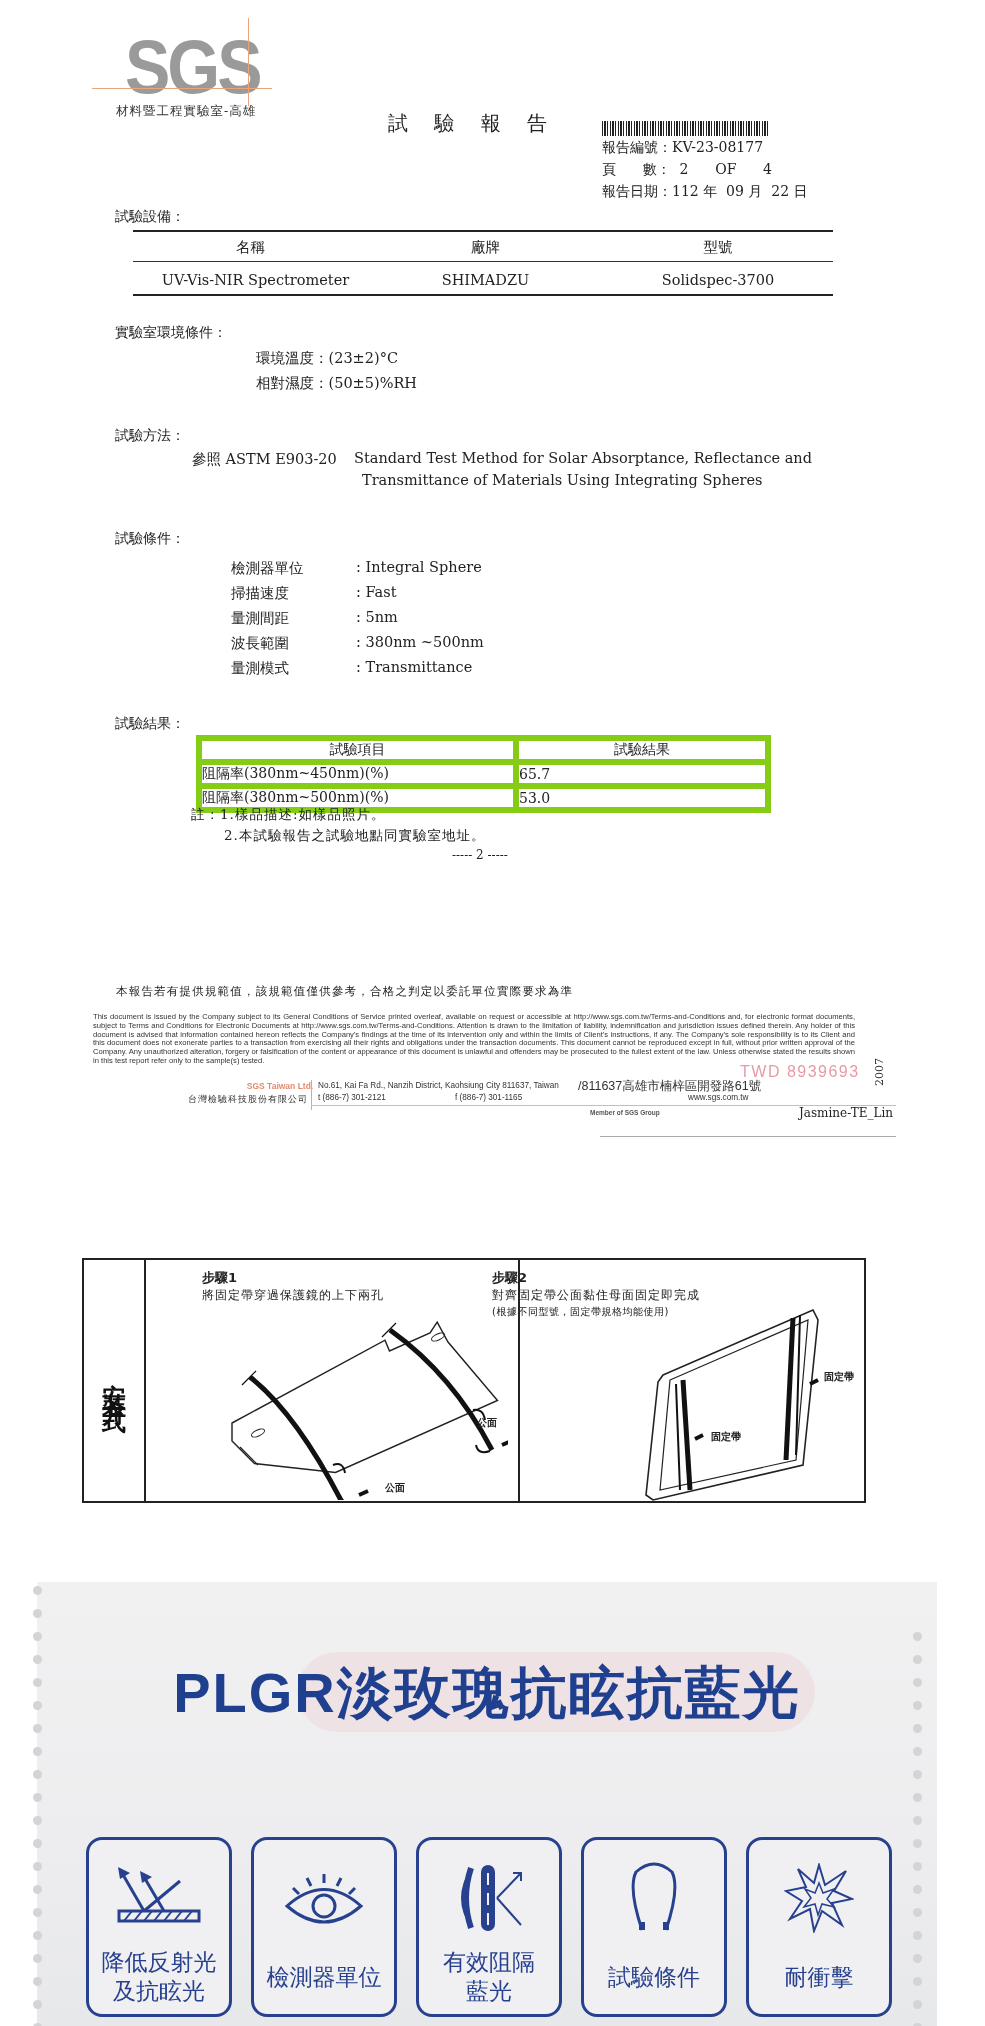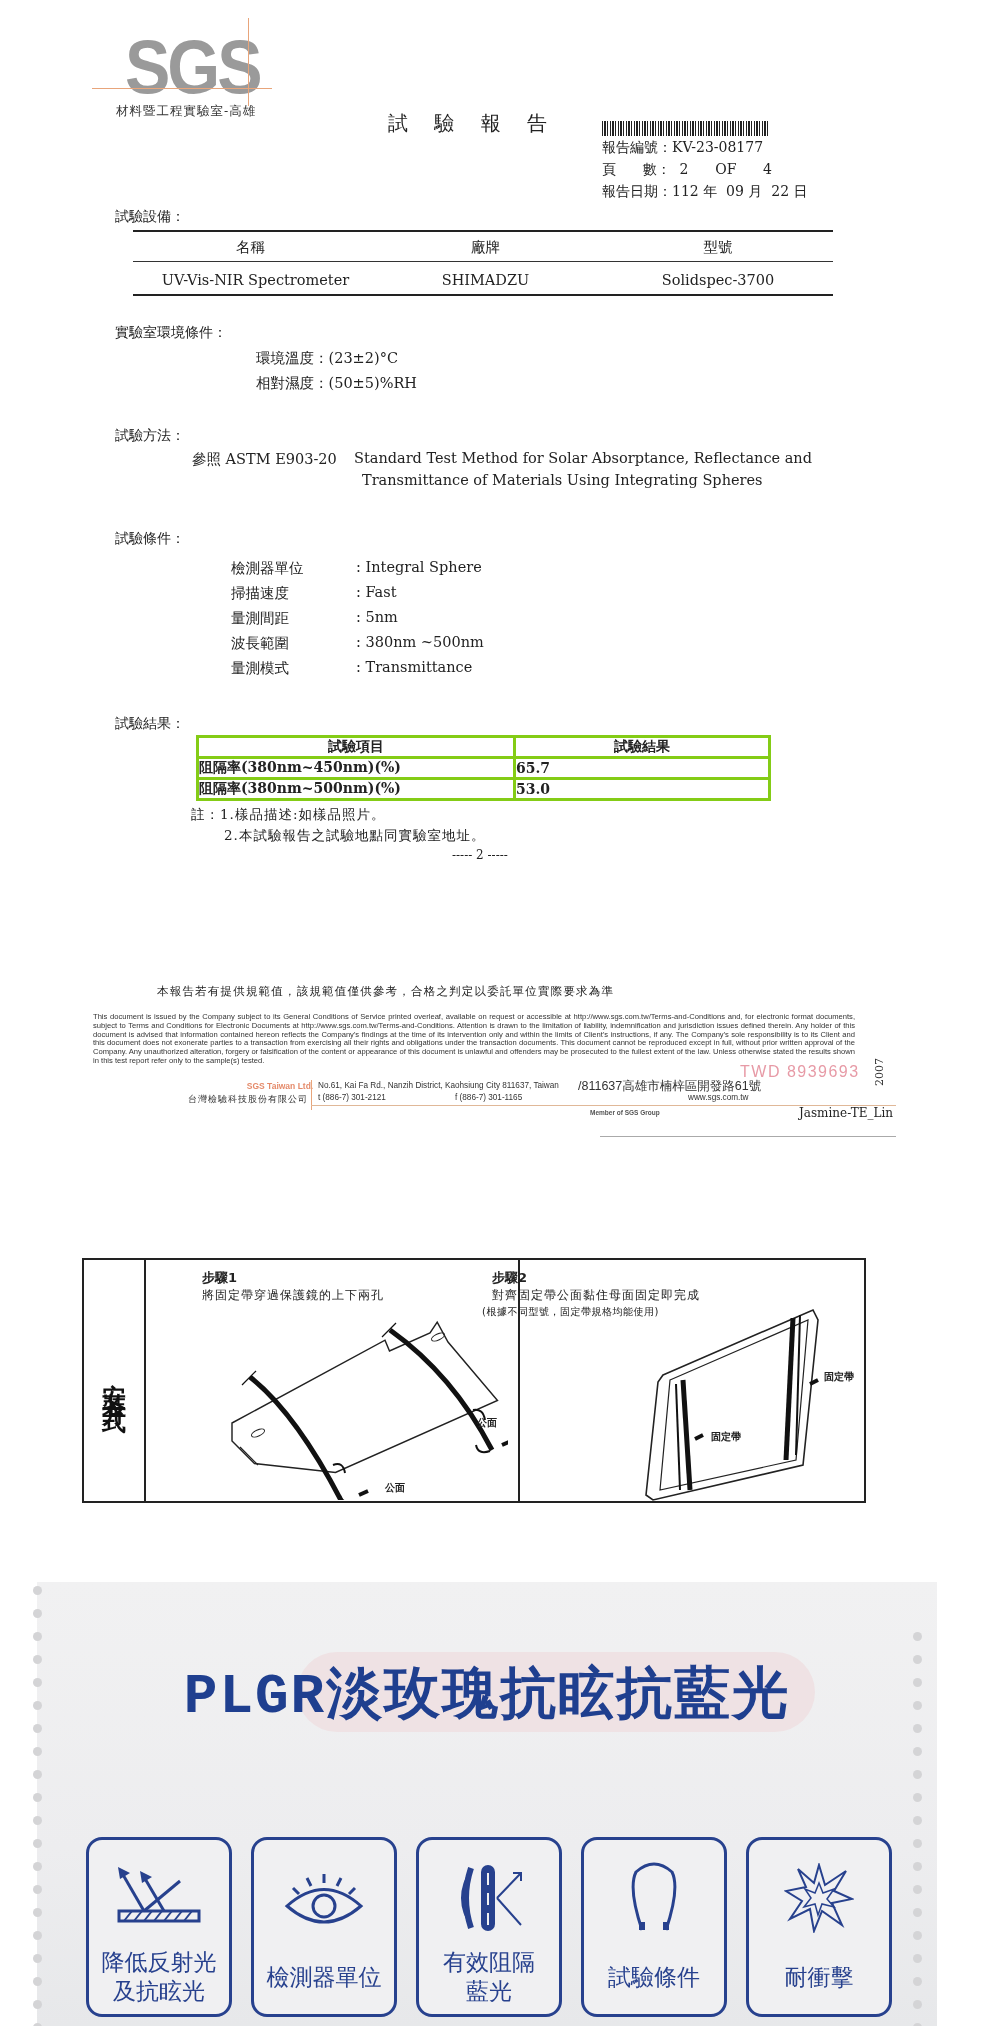--- a/index.html
+++ b/index.html
@@ -15,22 +15,22 @@
   .report-title { left: 388px; top: 110px; font-size: 20px; letter-spacing: 10px; color: #222; }
   .barcode { left: 602px; top: 121px; width: 168px; height: 15px;
     background: repeating-linear-gradient(90deg, #222 0 1px, #fff 1px 2px, #222 2px 4px, #fff 4px 5px, #222 5px 6px, #fff 6px 8px); }
   .meta { left: 602px; font-size: 14px; color: #222; white-space: pre; }
   .section-label { font-size: 14px; color: #222; }
   .hrule { height: 2px; background: #222; }
   .thin { height: 1px; background: #333; }
   .equip-cell { font-size: 14.5px; text-align: center; }
   .kv { font-size: 14.5px; }
   .results-table { position: absolute; left: 196px; top: 735px; width: 575px; border-collapse: collapse; font-size: 14px; }
-  .results-table td, .results-table th { border: 3px solid #84cc16; height: 21px; font-weight: bold; }
-  .notice { left: 116px; top: 984px; font-size: 11.5px; letter-spacing: 1.2px; margin-left: 41px; }
+  .results-table td, .results-table th { border: 6px solid #84cc16; height: 21px; font-weight: normal; }
+  .notice { left: 116px; top: 984px; font-size: 11.5px; letter-spacing: 1.2px; }
   .fine { left: 93px; top: 1013px; width: 762px; font-family: "Liberation Sans", sans-serif; font-size: 7.6px; line-height: 8.8px; color: #333; text-align: justify; }
   .twd { left: 740px; top: 1063px; font-family: "Liberation Sans", sans-serif; font-size: 16px; color: #e79aa6; letter-spacing: 1.5px; }
   .year { left: 873px; top: 1058px; font-size: 11px; writing-mode: vertical-rl; transform: rotate(180deg); color: #333; }
   .sgs-tw { left: 236px; top: 1081px; font-family: "Liberation Sans", sans-serif; font-size: 8.5px; color: #e58b6b; font-weight: bold; text-align: center; width: 88px; }
   .sgs-tw-cn { left: 168px; top: 1093px; font-size: 9px; color: #333; width: 140px; text-align: right; letter-spacing: 1px; }
   .footer-vline { left: 311px; top: 1080px; width: 1px; height: 30px; background: #e8a57b; }
   .addr { left: 318px; top: 1081px; font-family: "Liberation Sans", sans-serif; font-size: 8.2px; color: #333; }
   .addr-cn { left: 578px; top: 1078px; font-family: "Liberation Sans", sans-serif; font-size: 12.5px; color: #333; }
   .tel { left: 318px; top: 1093px; font-family: "Liberation Sans", sans-serif; font-size: 8.2px; color: #333; }
   .fax { left: 455px; top: 1093px; font-family: "Liberation Sans", sans-serif; font-size: 8.2px; color: #333; }
@@ -42,28 +42,28 @@
 
   
   .install { left: 82px; top: 1258px; width: 784px; height: 245px; border: 2px solid #222; }
   .install-side { left: 0; top: 0; width: 62px; height: 100%; border-right: 2px solid #222; display: flex; align-items: center; justify-content: center; }
   .install-side span { writing-mode: vertical-rl; font-family: "DejaVu Sans", sans-serif; font-weight: bold; font-size: 24px; letter-spacing: 8px; color: #111; text-orientation: upright; }
   .step { top: 0; height: 100%; font-family: "DejaVu Sans", sans-serif; color: #222; }
   .step1 { left: 62px; width: 332px; border-right: 2px solid #222; margin-left: 42px; }
   .step2 { left: 394px; width: 386px; }
   .step-title { position: absolute; left: 14px; top: 9px; font-weight: bold; font-size: 13px; }
   .step-desc { position: absolute; left: 14px; top: 27px; font-size: 12px; letter-spacing: 1px; }
-  .step-note { position: absolute; left: 4px; top: 45px; font-size: 10px; letter-spacing: 0.5px; }
+  .step-note { position: absolute; left: 14px; top: 45px; font-size: 10px; letter-spacing: 0.5px; }
 
   
   .banner { left: 37px; top: 1582px; width: 900px; height: 444px; background: linear-gradient(180deg, #f1f1f2 0%, #ededef 60%, #e7e8ea 100%); }
   .dots { position: absolute; width: 30px; }
   .dots i { display: block; width: 9px; height: 9px; border-radius: 50%; background: #d4d4d6; float: left; margin: 0 11px 14px 0; }
   .hl { left: 260px; top: 70px; width: 518px; height: 80px; border-radius: 40px; background: #efe2e4; }
-  .headline { left: 0; width: 100%; text-align: center; font-family: Liberation Mono, monospace; font-weight: bold; color: #1f3f8f; }
+  .headline { left: 0; width: 100%; text-align: center; font-family: Liberation Sans, sans-serif; font-weight: bold; color: #1f3f8f; }
   .h1 { top: 74px; font-size: 56px; letter-spacing: 2px; }
   .h2 { top: 150px; font-size: 56px; letter-spacing: 4px; }
   .feature { top: 255px; width: 146px; height: 180px; border: 3px solid #27418e; border-radius: 16px; background: #f0f0f2; }
   .feature .ficon { position: absolute; left: 0; top: 18px; width: 100%; height: 80px; display: flex; align-items: center; justify-content: center; }
   .feature .flabel { position: absolute; left: 0; bottom: 8px; width: 100%; text-align: center; font-family: "DejaVu Sans", sans-serif; font-size: 23px; line-height: 29px; color: #27418e; }
 </style>
 </head>
 <body>
 
 <div class="abs sgs-logo">SGS</div>

